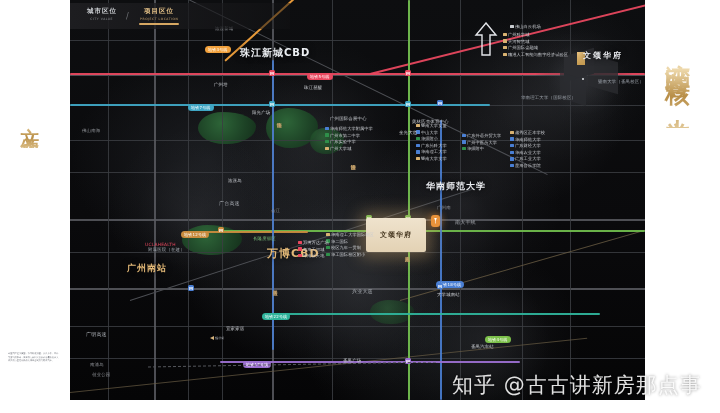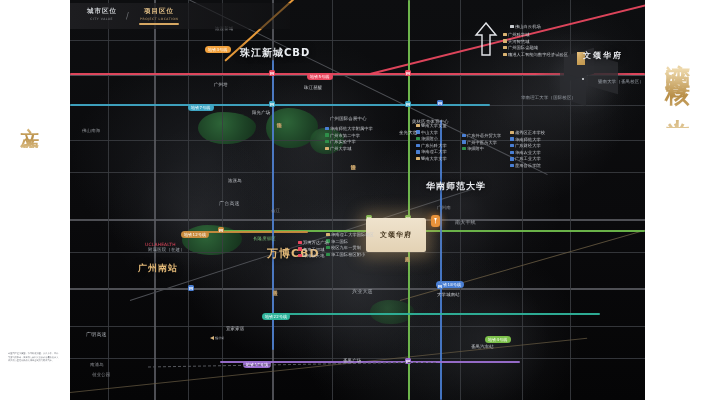--- a/index.html
+++ b/index.html
@@ -212,21 +212,21 @@
     </svg>
 
     <div class="project" style="left:296px;top:218px;width:60px;height:34px;">
       <span>文颂华府</span>
     </div>
     <div class="pinpoint" style="left:361px;top:215px;"></div>
 
     <div class="big cbd" style="left:170px;top:46px;">珠江新城CBD</div>
     <div class="big gold" style="left:197px;top:246px;">万博CBD</div>
     <div class="big wht" style="left:356px;top:180px;">华南师范大学</div>
-    <div class="big gold sm" style="left:57px;top:262px;font-size:9px;margin-left:11px;">广州南站</div>
+    <div class="big gold sm" style="left:57px;top:262px;font-size:9px;">广州南站</div>
 
     <div style="position:absolute;left:460px;top:20px;width:110px;height:110px;">
       <div style="position:absolute;left:6px;top:10px;width:96px;height:96px;border-radius:50%;
                   background:radial-gradient(circle,rgba(74,76,82,.38) 0%,rgba(30,32,35,.12) 55%,rgba(0,0,0,0) 75%);"></div>
       <div class="inset-block" style="left:34px;top:32px;width:30px;height:26px;transform:skewY(-16deg);"></div>
       <div class="inset-block" style="left:58px;top:38px;width:30px;height:32px;transform:skewY(16deg);opacity:.8;"></div>
       <div class="inset-block" style="left:30px;top:56px;width:26px;height:26px;transform:skewY(18deg);opacity:.7;"></div>
       <div class="inset-gold" style="left:47px;top:32px;width:8px;height:13px;"></div>
       <div style="position:absolute;left:52px;top:58px;width:2px;height:2px;background:#dfe2e6;border-radius:50%;"></div>
     </div>
@@ -427,16 +427,17 @@
     <div class="tab active">
       <div class="cn">项目区位</div>
       <div class="en">PROJECT LOCATION</div>
       <div class="bar"></div>
     </div>
   </div>
 
   <div class="vtitle left">文颂华府</div>
   <div class="vtitle right">湾区智核·大学精神之筑</div>
 
+  <div class="wm">知乎 @古古讲新房那点事</div>
 
   <div class="disclaimer">本图为区位示意图，非实际规划图，仅供参考，不作为要约或承诺，买卖双方权利义务以政府最终批准文件及双方签署的商品房买卖合同及其附件为准。</div>
 
 </div>
 
 </body></html>

